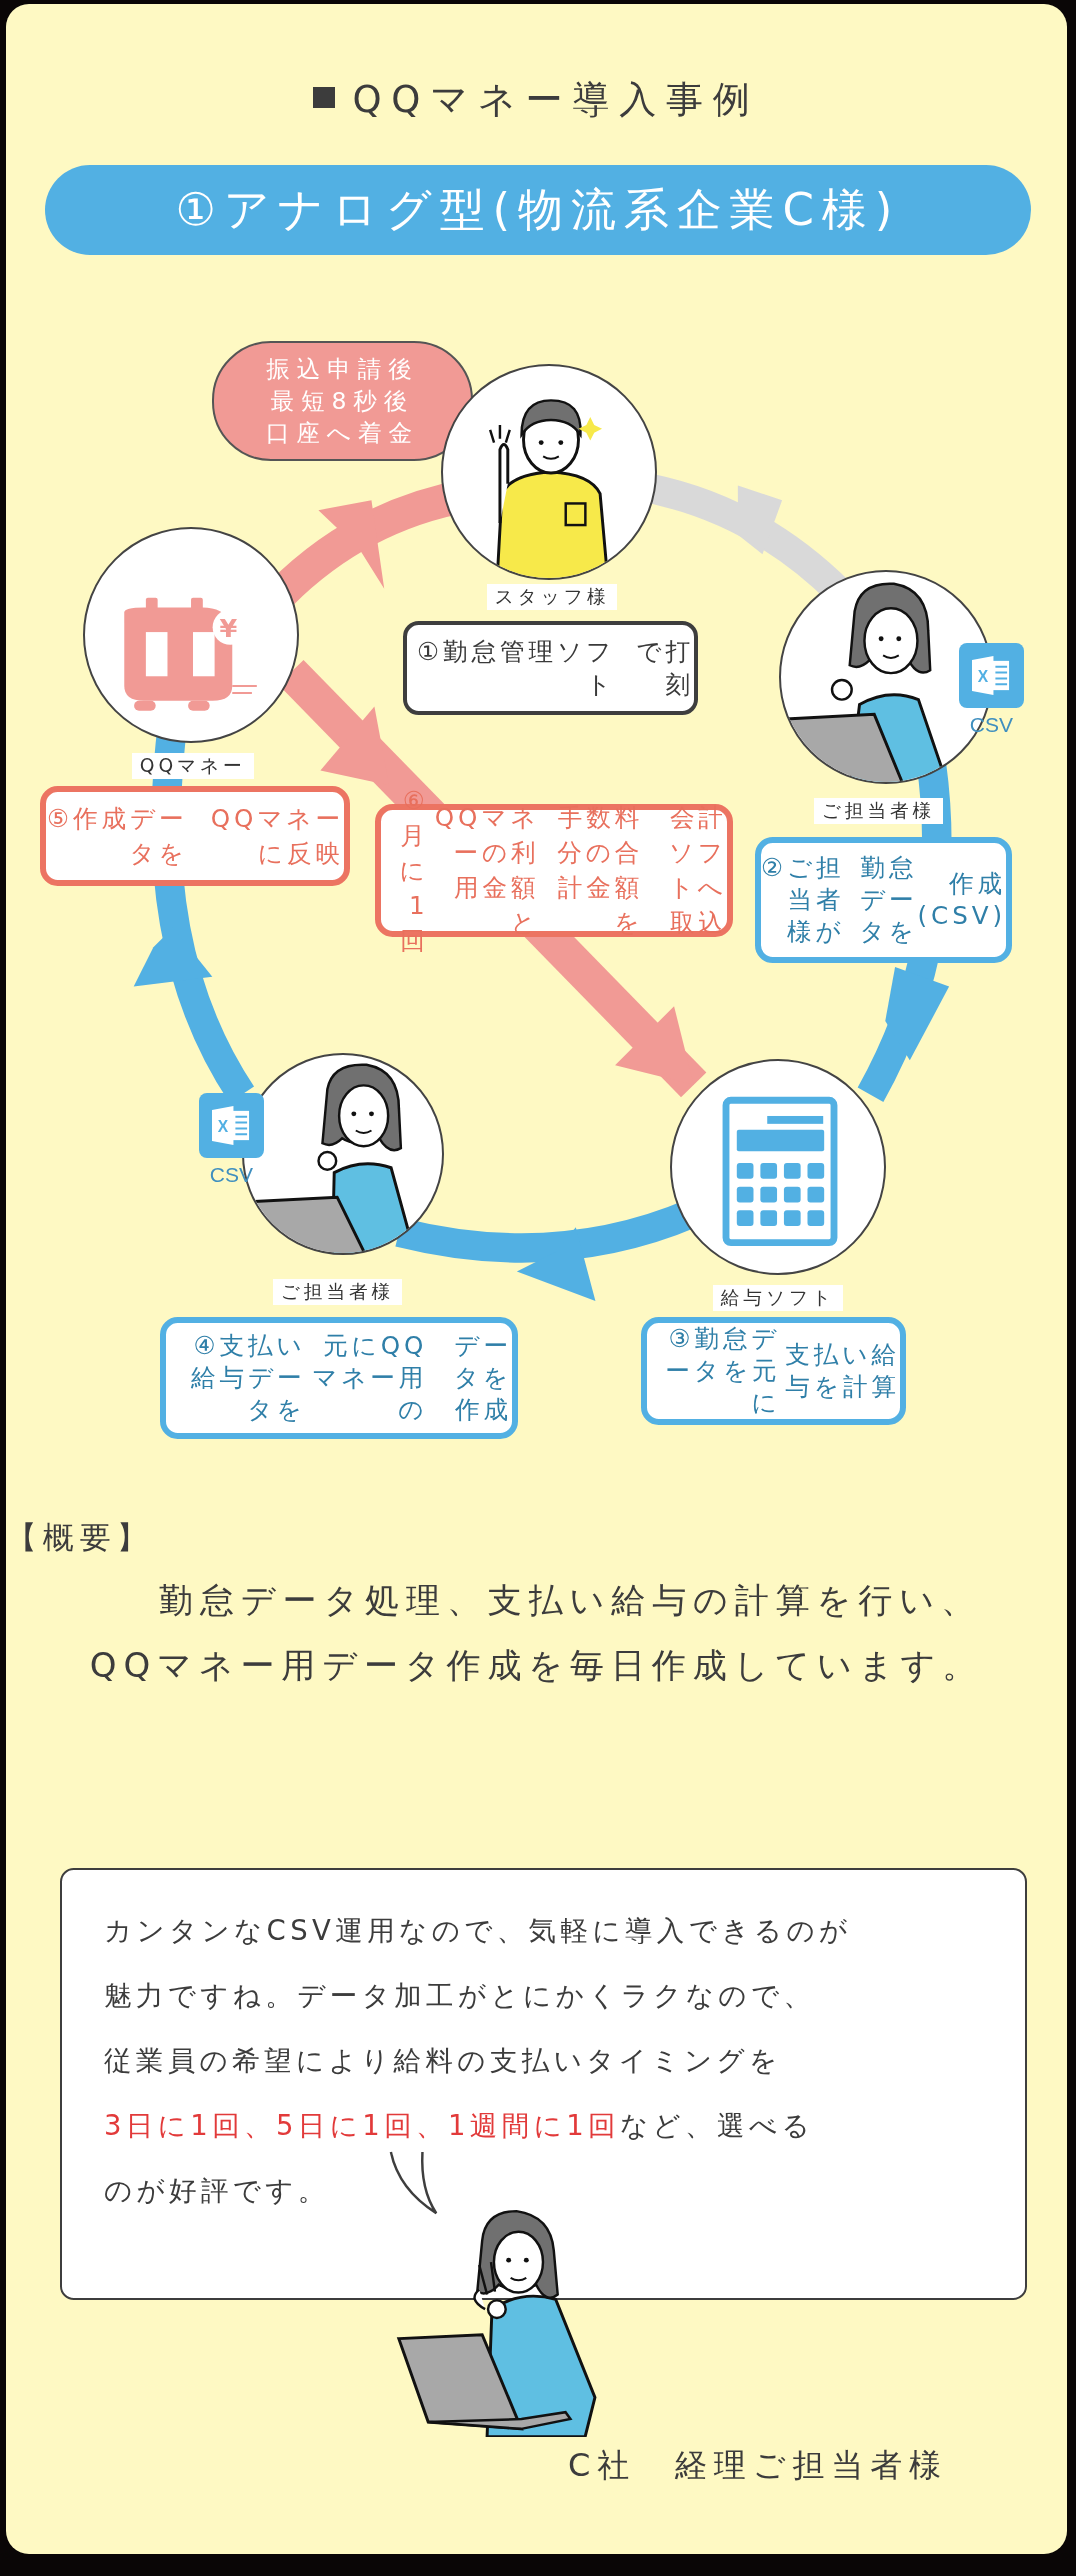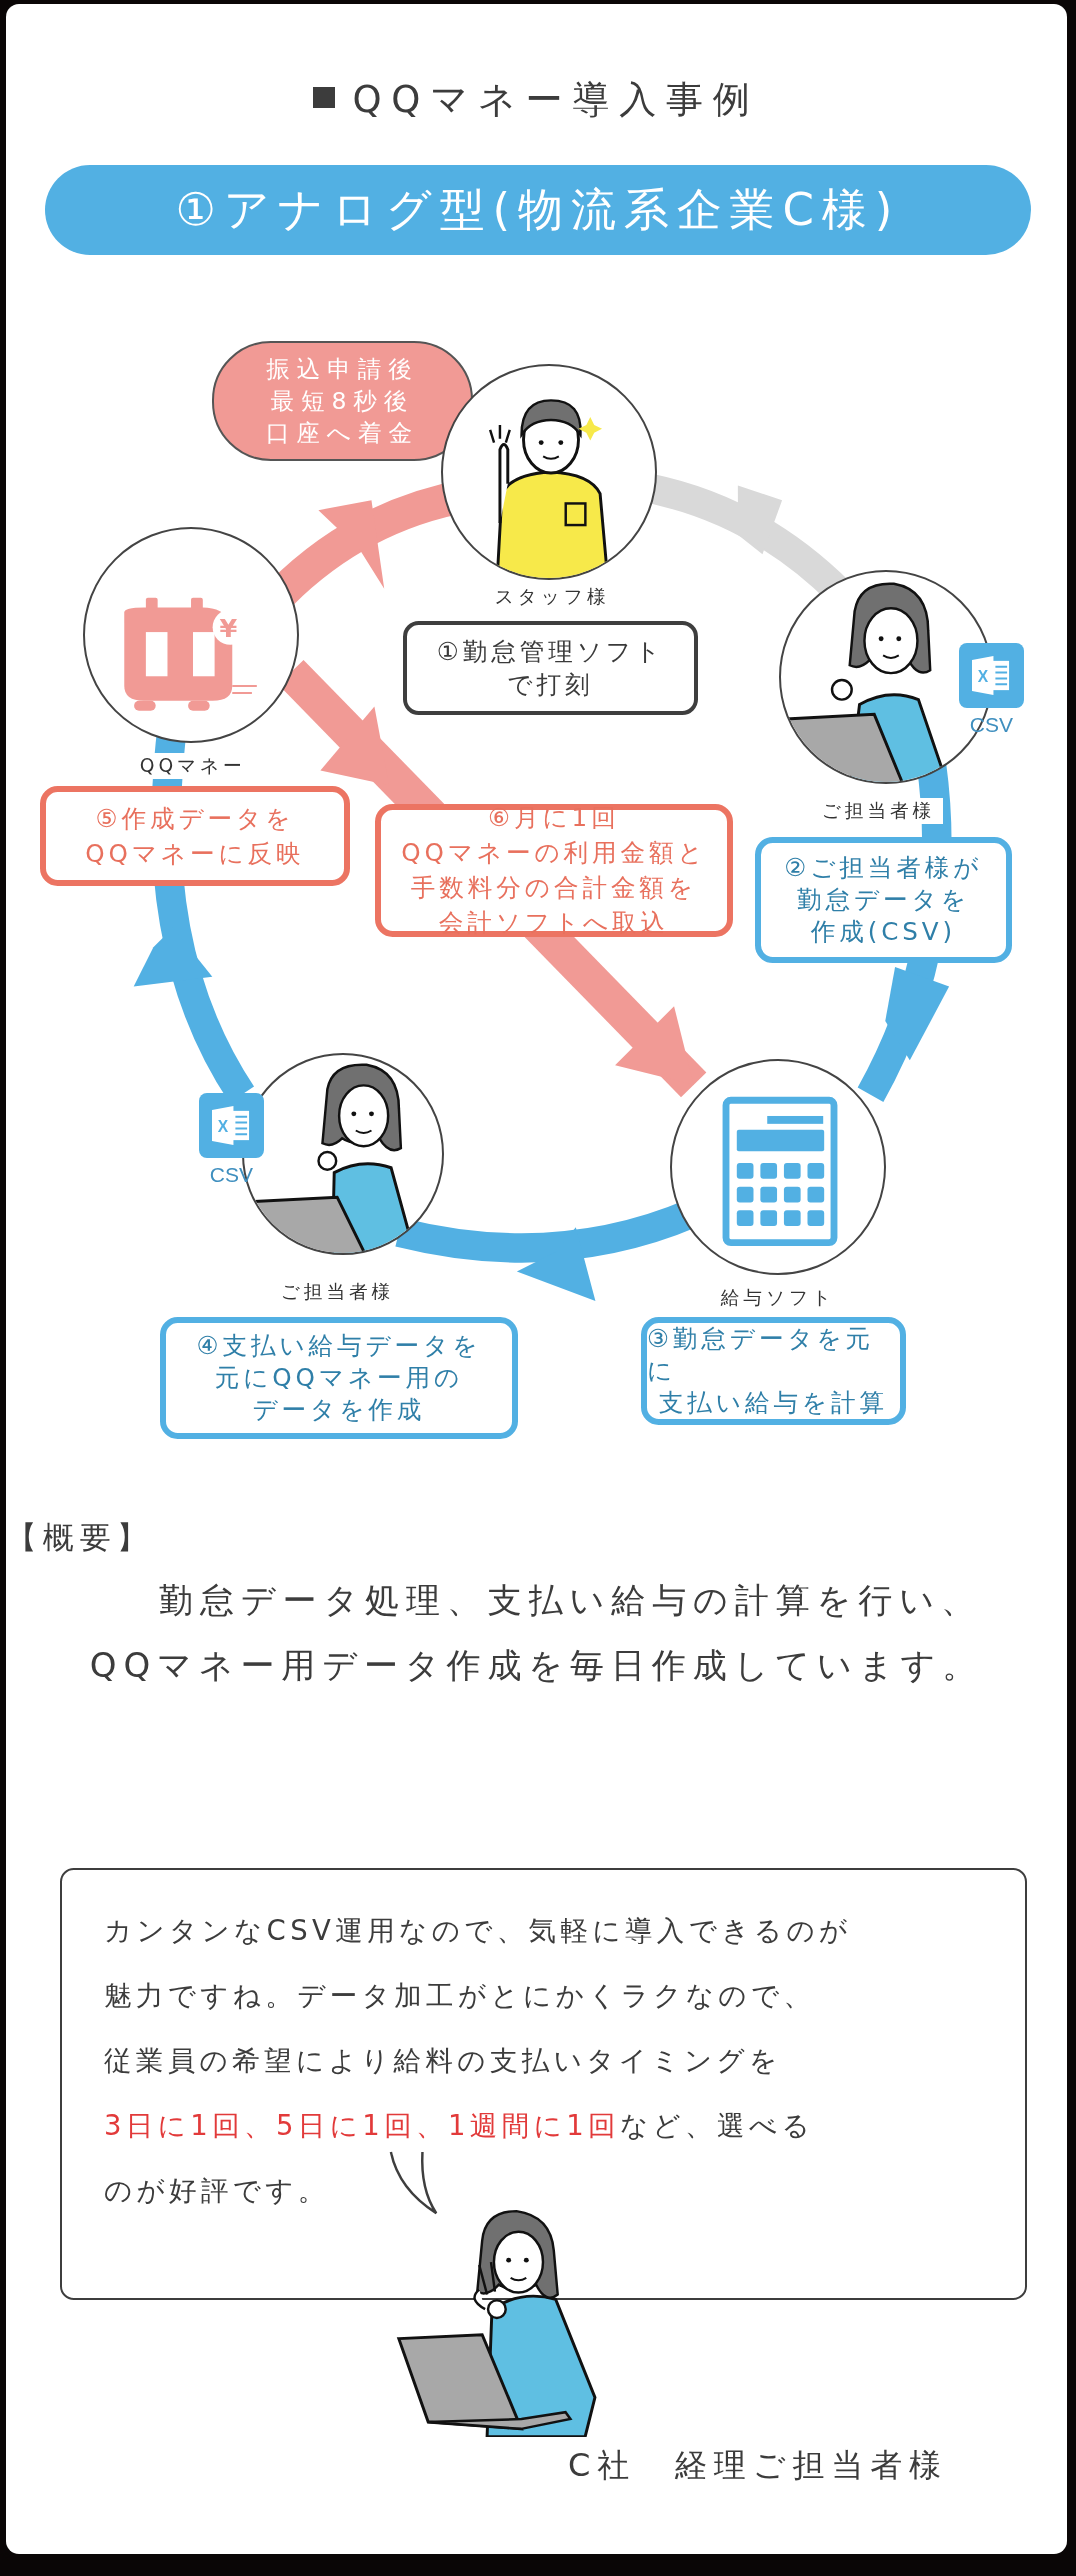--- a/index.html
+++ b/index.html
@@ -4,21 +4,21 @@
 <style>
   html, body { margin: 0; padding: 0; }
   body {
     width: 1077px; height: 2576px;
     background: #0a0606;
     font-family: "DejaVu Sans", "Liberation Sans", sans-serif;
     position: relative; overflow: hidden;
   }
   .card {
     position: absolute; left: 5.9px; top: 3.9px; width: 1061px; height: 2550px;
-    background: #ffffff; border-radius: 13px; overflow: hidden; text-decoration: underline;
+    background: #fef9c3; border-radius: 23px; overflow: hidden; text-decoration: underline;
   }
   .abs { position: absolute; }
   .heading {
     left: 0; width: 1061px; top: 71px; text-align: center;
     font-size: 37px; color: #3c3c3c; letter-spacing: 9.8px;
   }
   .heading .sq { display:inline-block; width: 21.6px; height: 21.6px; background:#3c3c3c; vertical-align: middle; margin-right: 17.7px; position: relative; top: -3.9px; }
   .title-pill {
     left: 39px; top: 161px; width: 986px; height: 90px;
     background: #52b0e3; border-radius: 45px;
@@ -29,21 +29,21 @@
   .circle {
     position: absolute; border-radius: 50%; background: #fff;
     border: 2.5px solid #444; box-sizing: border-box; overflow: hidden;
   }
   .node-label {
     position: absolute; font-size: 18.7px; color: #333; letter-spacing: 3.9px;
     text-align: center; white-space: nowrap; background: #fff; padding: 0 7.9px;
   }
   .step {
     position: absolute; box-sizing: border-box; background: #fff;
-    text-align: left; display: flex; flex-direction: column;
+    text-align: right; display: flex; flex-direction: row;
     align-items: center; justify-content: center; letter-spacing: 3.9px;
   }
   .step-dark { border: 4.9px solid #3e3e3e; border-radius: 15.7px; color: #3a3a3a; font-size: 24.6px; line-height: 33px; }
   .step-red { border: 6.9px solid #ec7462; border-radius: 17.7px; color: #e8705d; font-size: 24.6px; line-height: 35px; }
   .step-blue { border: 6.9px solid #52b0e3; border-radius: 17.7px; color: #2f7fa8; font-size: 24.6px; line-height: 32px; }
   .bubble-red {
     position: absolute; left: 206px; top: 337px; width: 257px; height: 116px;
     background: #f19a95; border: 2px solid #555; border-radius: 59px;
     color: #fff; font-size: 23.6px; letter-spacing: 6.9px; line-height: 32px;
     display: flex; flex-direction: column; align-items: center; justify-content: center;

